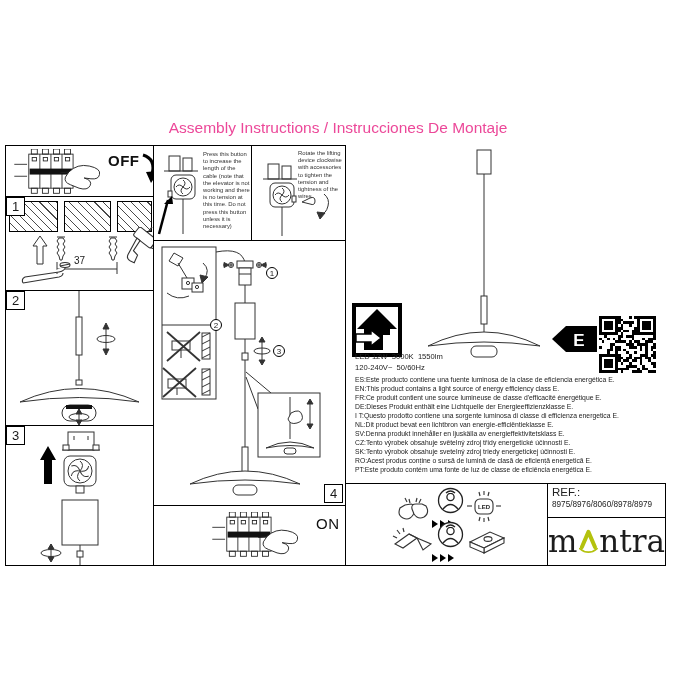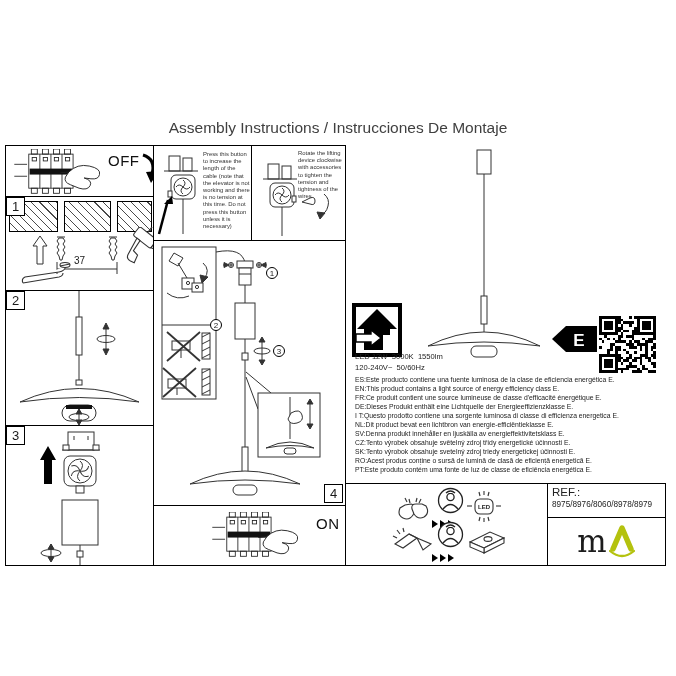--- a/index.html
+++ b/index.html
@@ -4,21 +4,21 @@
 <style>
   * { margin:0; padding:0; box-sizing:border-box; }
   html,body { background:#fff; }
   body { width:676px; height:676px; position:relative; font-family:"Liberation Sans",sans-serif; color:#1a1a1a; }
   .abs { position:absolute; }
   .panel { position:absolute; border:1px solid #000; background:#fff; }
   .badge { position:absolute; width:19px; height:19px; border:1px solid #000; background:#fff;
            display:flex; align-items:center; justify-content:center; font-size:13px; }
   .circlenum { position:absolute; width:12px; height:12px; border:1px solid #000; border-radius:50%;
            background:#fff; display:flex; align-items:center; justify-content:center; font-size:8px; z-index:3; }
-  .title { position:absolute; top:119px; left:0; width:676px; text-align:center; font-size:15.5px; color:#404040; }
+  .title { position:absolute; top:119px; left:0; width:676px; text-align:center; font-size:15.5px; color:#ec4899; }
   .hatch { position:absolute; border:1px solid #000;
            background:repeating-linear-gradient(45deg,#fff 0px,#fff 5px,#4a4a4a 5px,#4a4a4a 6px); }
   .tinytext { position:absolute; font-size:5.9px; line-height:7.2px; color:#333; }
   .switchword { position:absolute; font-size:15px; letter-spacing:0.5px; color:#111; }
   .specs { position:absolute; font-size:7.6px; line-height:10px; white-space:pre; color:#222; }
   .langs { position:absolute; font-size:6.8px; line-height:9px; color:#222; width:315px; }
   .refbox { position:absolute; border:1px solid #000; background:#fff; padding:2px 4px; }
   .reflabel { font-size:11.5px; color:#222; }
   .refnums { font-size:8.2px; margin-top:2px; color:#222; }
   .logobox { position:absolute; border:1px solid #000; background:#fff; display:flex; align-items:center; justify-content:center; }
@@ -28,21 +28,21 @@
   .qr { position:absolute; display:grid; grid-template-rows:repeat(21,1fr); grid-template-columns:repeat(21,1fr);
         background:#fff; }
   .qr i { background:#000; }
   svg { display:block; }
 </style>
 </head>
 <body>
 
 <div class="title">Assembly Instructions / Instrucciones De Montaje</div>
 
-<div class="panel" style="left:5px;top:145px;width:149px;height:52px;">
+<div class="panel" style="left:5px;top:145px;width:149px;height:52px;font-weight:bold;">
   <svg class="abs" style="left:8px;top:3px;" width="96" height="46" viewBox="0 0 112 54">
     <g stroke="#222" fill="none" stroke-width="1">
       <line x1="0" y1="18" x2="15" y2="18"></line>
         <line x1="0" y1="32" x2="15" y2="32"></line>
       <rect x="17" y="6" width="52" height="40"></rect>
       <line x1="30" y1="6" x2="30" y2="46"></line>
         <line x1="43" y1="6" x2="43" y2="46"></line>
         <line x1="56" y1="6" x2="56" y2="46"></line>
       <rect x="20" y="0" width="7" height="6"></rect>
         <rect x="33" y="0" width="7" height="6"></rect>
@@ -694,13 +694,14 @@
   <div class="reflabel">REF.:</div>
   <div class="refnums">8975/8976/8060/8978/8979</div>
 </div>
 
 <div class="logobox" style="left:547px;top:517px;width:119px;height:49px;">
   <span class="brandtext">m</span>
   <svg width="26" height="38" viewBox="0 0 26 38" style="margin:0 1px 0 2px;">
     <path class="accent-stroke" d="M4,26 L13,5 L22,26" stroke="#b4c20e" stroke-width="5.5" fill="none" stroke-linecap="round" stroke-linejoin="round"></path>
     <path class="accent-stroke" d="M1,28 Q13,38 25,28" stroke="#b4c20e" stroke-width="2.2" fill="none" stroke-linecap="round"></path>
   </svg>
+  <span class="brandtext">ntra</span>
 </div>
 
 </body></html>

